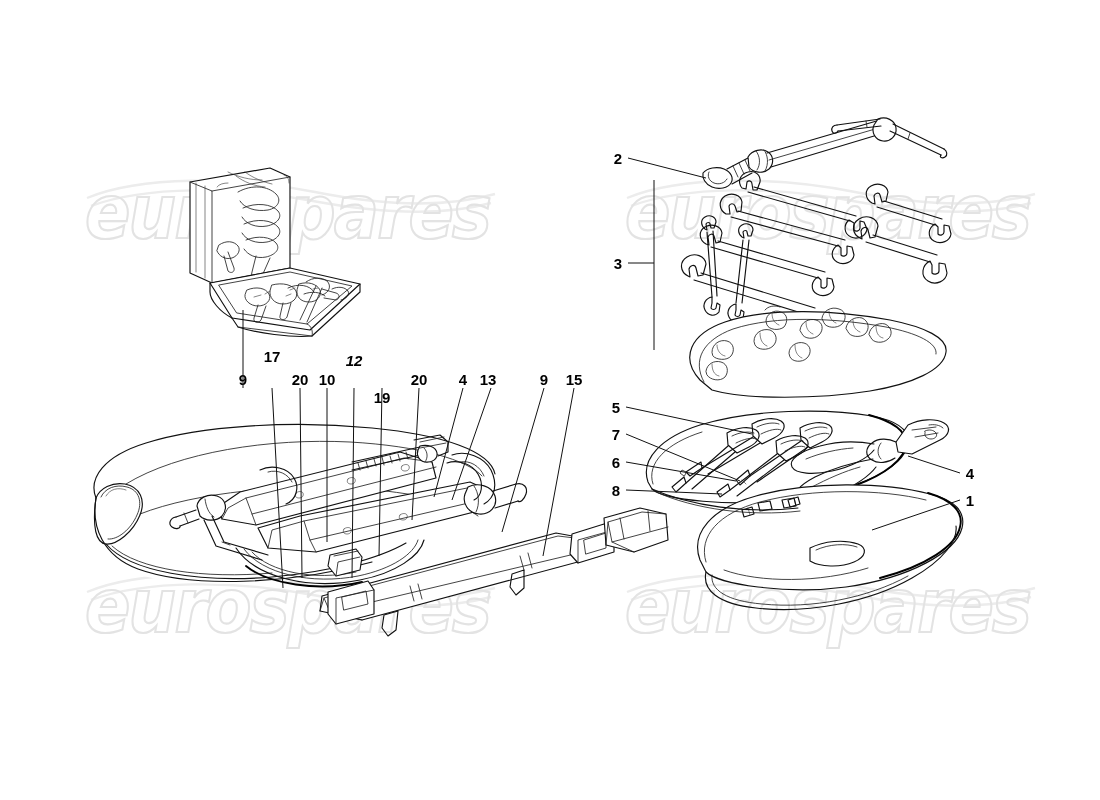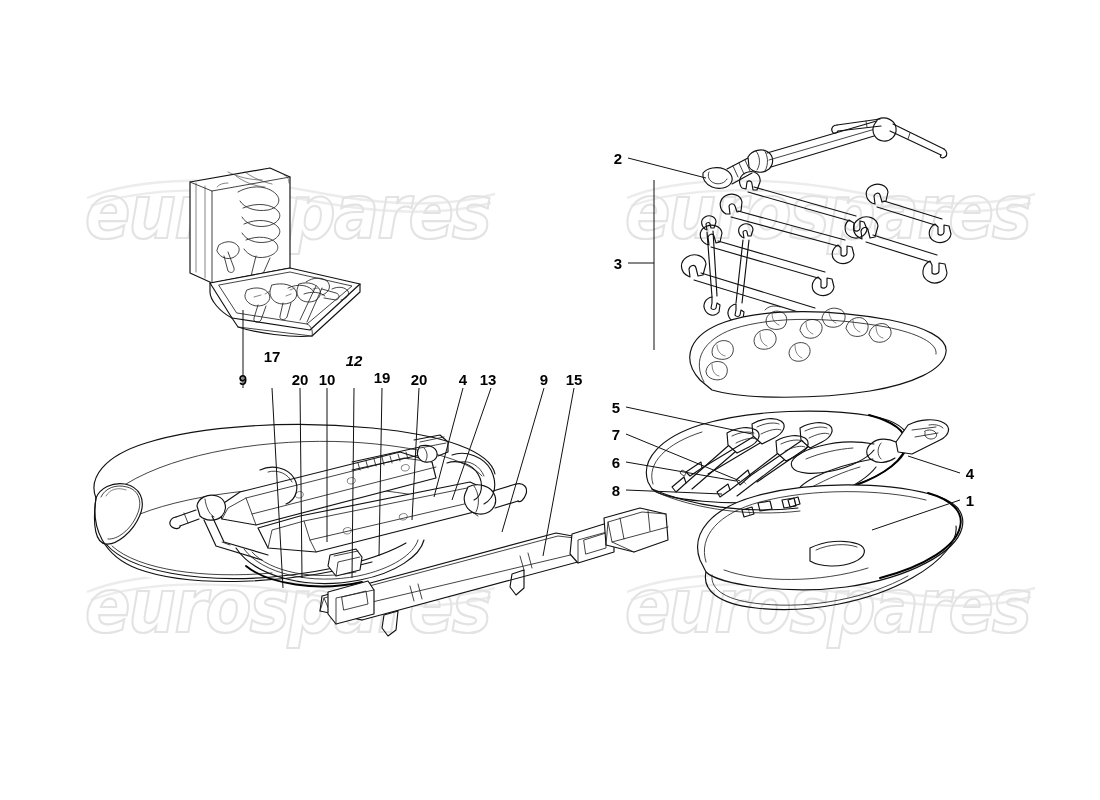--- a/index.html
+++ b/index.html
@@ -512,21 +512,21 @@
   </svg>
 
   <div id="callout-numbers">
       <div class="callout-num" style="left: 618px; top: 158px;">2</div>
       <div class="callout-num" style="left: 618px; top: 263px;">3</div>
       <div class="callout-num" style="left: 243px; top: 379px;">9</div>
       <div class="callout-num" style="left: 272px; top: 356px;">17</div>
       <div class="callout-num" style="left: 300px; top: 379px;">20</div>
       <div class="callout-num" style="left: 327px; top: 379px;">10</div>
       <div class="callout-num" style="left: 354px; top: 360px; font-style: italic;">12</div>
-      <div class="callout-num" style="left: 382px; top: 377px;">19</div>
+      <div class="callout-num" style="left: 382px; top: 397px;">19</div>
       <div class="callout-num" style="left: 419px; top: 379px;">20</div>
       <div class="callout-num" style="left: 463px; top: 379px;">4</div>
       <div class="callout-num" style="left: 488px; top: 379px;">13</div>
       <div class="callout-num" style="left: 544px; top: 379px;">9</div>
       <div class="callout-num" style="left: 574px; top: 379px;">15</div>
       <div class="callout-num" style="left: 616px; top: 407px;">5</div>
       <div class="callout-num" style="left: 616px; top: 434px;">7</div>
       <div class="callout-num" style="left: 616px; top: 462px;">6</div>
       <div class="callout-num" style="left: 616px; top: 490px;">8</div>
       <div class="callout-num" style="left: 970px; top: 473px;">4</div>

